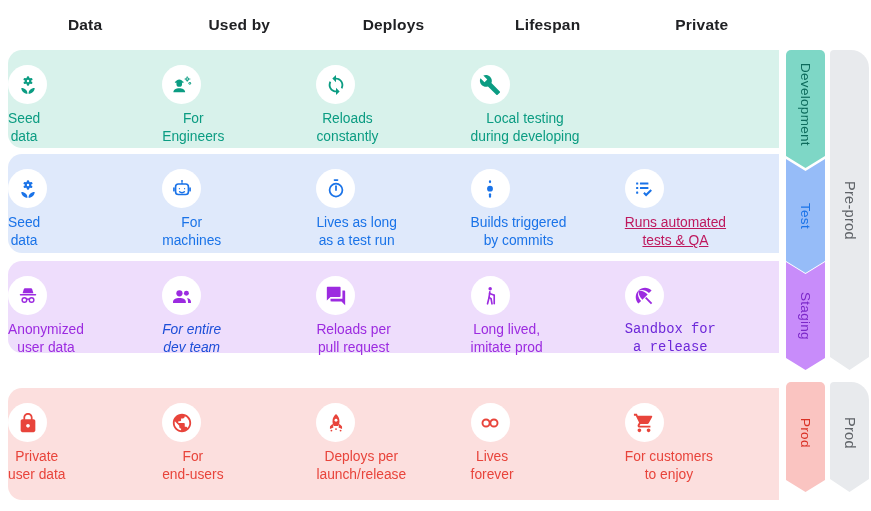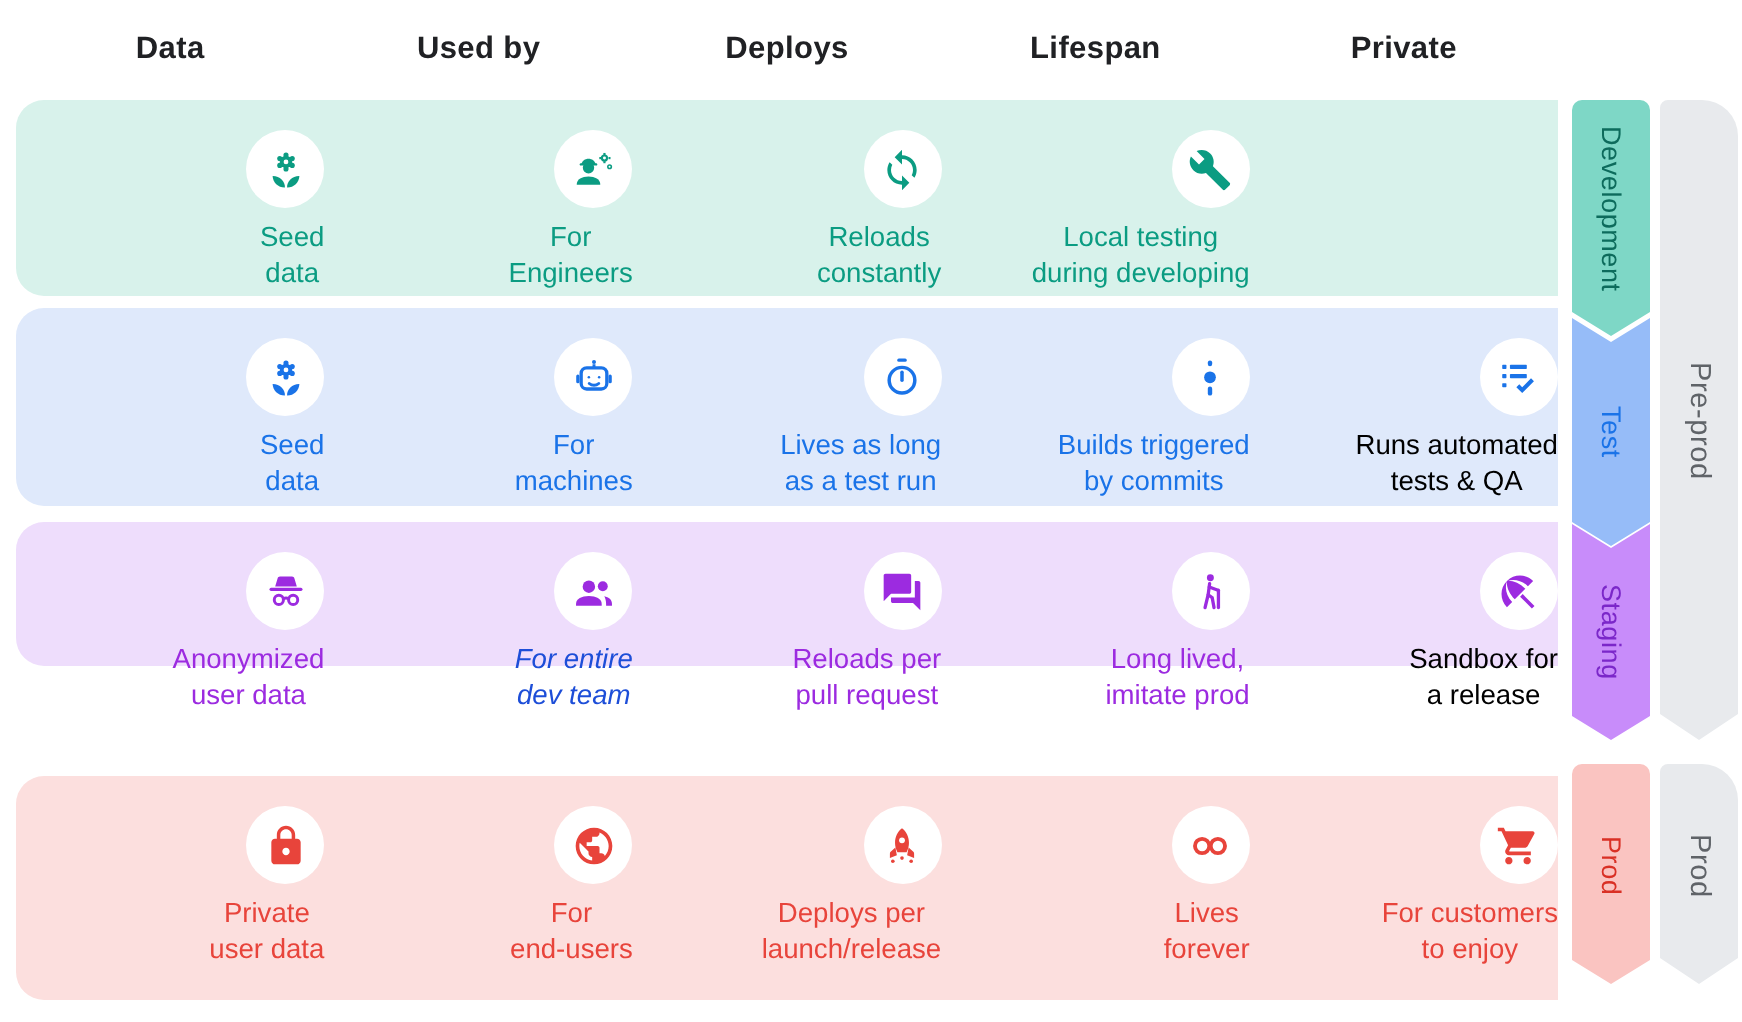--- a/index.html
+++ b/index.html
@@ -7,24 +7,24 @@
   .canvas{position:relative;width:871px;height:511px;background:#fff;overflow:hidden;}
 
   
   .header-row{position:absolute;left:8px;top:16px;width:771px;display:grid;grid-template-columns:repeat(5,1fr);}
   .col-header{text-align:center;font-size:15.5px;font-weight:700;color:#202124;letter-spacing:.2px;}
 
   
   .env-row{position:absolute;left:8px;width:771px;border-radius:14px 0 0 14px;display:grid;grid-template-columns:repeat(5,1fr);}
   .row-0{top:50px;height:98px;}
   .row-1{top:154px;height:99px;}
-  .row-2{top:261px;height:72px;}
+  .row-2{top:261px;height:92px;}
   .row-3{top:388px;height:112px;}
 
-  .cell{display:flex;flex-direction:column;align-items:flex-end;padding-top:15px;}
+  .cell{display:flex;flex-direction:column;align-items:flex-start;padding-top:15px;}
   .icon-circle{width:39px;height:39px;border-radius:50%;background:#ffffff;display:flex;align-items:center;justify-content:center;flex:0 0 auto;}
   .icon-circle svg{width:22px;height:22px;display:block;}
   .cell-label{margin-top:6px;font-size:13.8px;line-height:18px;text-align:center;white-space:pre-line;}
 
   
   .ribbon{position:absolute;display:flex;align-items:center;justify-content:center;}
   .ribbon-label{writing-mode:vertical-rl;font-size:13.5px;font-weight:500;letter-spacing:.3px;}
   .col-stage{left:786px;width:39px;}
   .col-group{left:830px;width:39px;}
 
@@ -176,21 +176,21 @@
           <div class="icon-circle" style="color: rgb(26, 115, 232);">
             <svg viewBox="0 0 24 24" fill="currentColor">
               <rect x="3.4" y="4.8" width="2.3" height="2.3" rx=".4"></rect>
               <rect x="7.6" y="4.8" width="9.2" height="2.3" rx=".4"></rect>
               <rect x="3.4" y="9.8" width="2.3" height="2.3" rx=".4"></rect>
               <rect x="7.6" y="9.8" width="9.2" height="2.3" rx=".4"></rect>
               <rect x="3.4" y="14.8" width="2.3" height="2.3" rx=".4"></rect>
               <path d="M14.3 20.2l-3.2-3.2 1.6-1.6 1.6 1.6 4.8-4.8 1.6 1.6z"></path>
             </svg>
           </div>
-          <div class="cell-label" style="color: #000000;">Runs automated
+          <div class="cell-label" style="color: #be185d; text-decoration: underline;">Runs automated
 tests &amp; QA</div>
         </div>
       </div>
       <div class="env-row row-2" style="background: rgb(238, 221, 252);">
         <div class="cell">
           <div class="icon-circle" style="color: rgb(156, 43, 224);">
             <svg viewBox="0 0 24 24" fill="currentColor">
               <path d="M7.4 4.6L6.1 9h11.8l-1.3-4.4c-.2-.6-.7-1-1.3-1H8.7c-.6 0-1.1.4-1.3 1z"></path>
               <rect x="3" y="9.7" width="18" height="1.7" rx=".85"></rect>
               <g fill="none" stroke="currentColor" stroke-width="1.6">
@@ -227,30 +227,30 @@
         <div class="cell">
           <div class="icon-circle" style="color: rgb(156, 43, 224);">
             <svg viewBox="0 0 24 24" fill="none" stroke="currentColor" stroke-width="1.8" stroke-linecap="round">
               <circle cx="12.2" cy="4.2" r="1.9" fill="currentColor" stroke="none"></circle>
               <path d="M11.8 7.4l-.8 6.1-1.7 7"></path>
               <path d="M11 13.5l2.2 1.6 1 5.4"></path>
               <path d="M11.6 9.3l4.4 1.6"></path>
               <path d="M16.6 11v9.5"></path>
             </svg>
           </div>
-          <div class="cell-label" style="color: rgb(156, 43, 224); margin-left: 24px;">Long lived,
+          <div class="cell-label" style="color: rgb(156, 43, 224);">Long lived,
 imitate prod</div>
         </div>
         <div class="cell">
           <div class="icon-circle" style="color: rgb(156, 43, 224);">
             <svg viewBox="0 0 24 24" fill="currentColor">
               <path d="M13.13 14.56l1.43-1.43 6.44 6.44-1.43 1.43zM17.42 8.83l2.86-2.86c-3.95-3.95-10.35-3.96-14.3-.02 3.93-1.3 8.31-.25 11.44 2.88zM5.95 5.98c-3.94 3.95-3.93 10.35.02 14.3l2.86-2.86C5.7 14.29 4.65 9.91 5.95 5.98zM5.97 5.96l-.01.01c-.38 3.01 1.17 6.88 4.3 10.02l5.73-5.73c-3.13-3.13-7.01-4.68-10.02-4.3z"></path>
             </svg>
           </div>
-          <div class="cell-label" style="color: #000000;">Sandbox for
+          <div class="cell-label" style="color: #6d28d9; font-family: Liberation Mono, monospace;">Sandbox for
 a release</div>
         </div>
       </div>
       <div class="env-row row-3" style="background: rgb(252, 223, 222);">
         <div class="cell">
           <div class="icon-circle" style="color: rgb(232, 68, 59);">
             <svg viewBox="0 0 24 24" fill="currentColor">
               <path d="M18 8h-1V6c0-2.76-2.24-5-5-5S7 3.24 7 6v2H6c-1.1 0-2 .9-2 2v10c0 1.1.9 2 2 2h12c1.1 0 2-.9 2-2V10c0-1.1-.9-2-2-2zm-6 9c-1.1 0-2-.9-2-2s.9-2 2-2 2 .9 2 2-.9 2-2 2zm3.1-9H8.9V6c0-1.71 1.39-3.1 3.1-3.1 1.71 0 3.1 1.39 3.1 3.1v2z"></path>
             </svg>
           </div>

